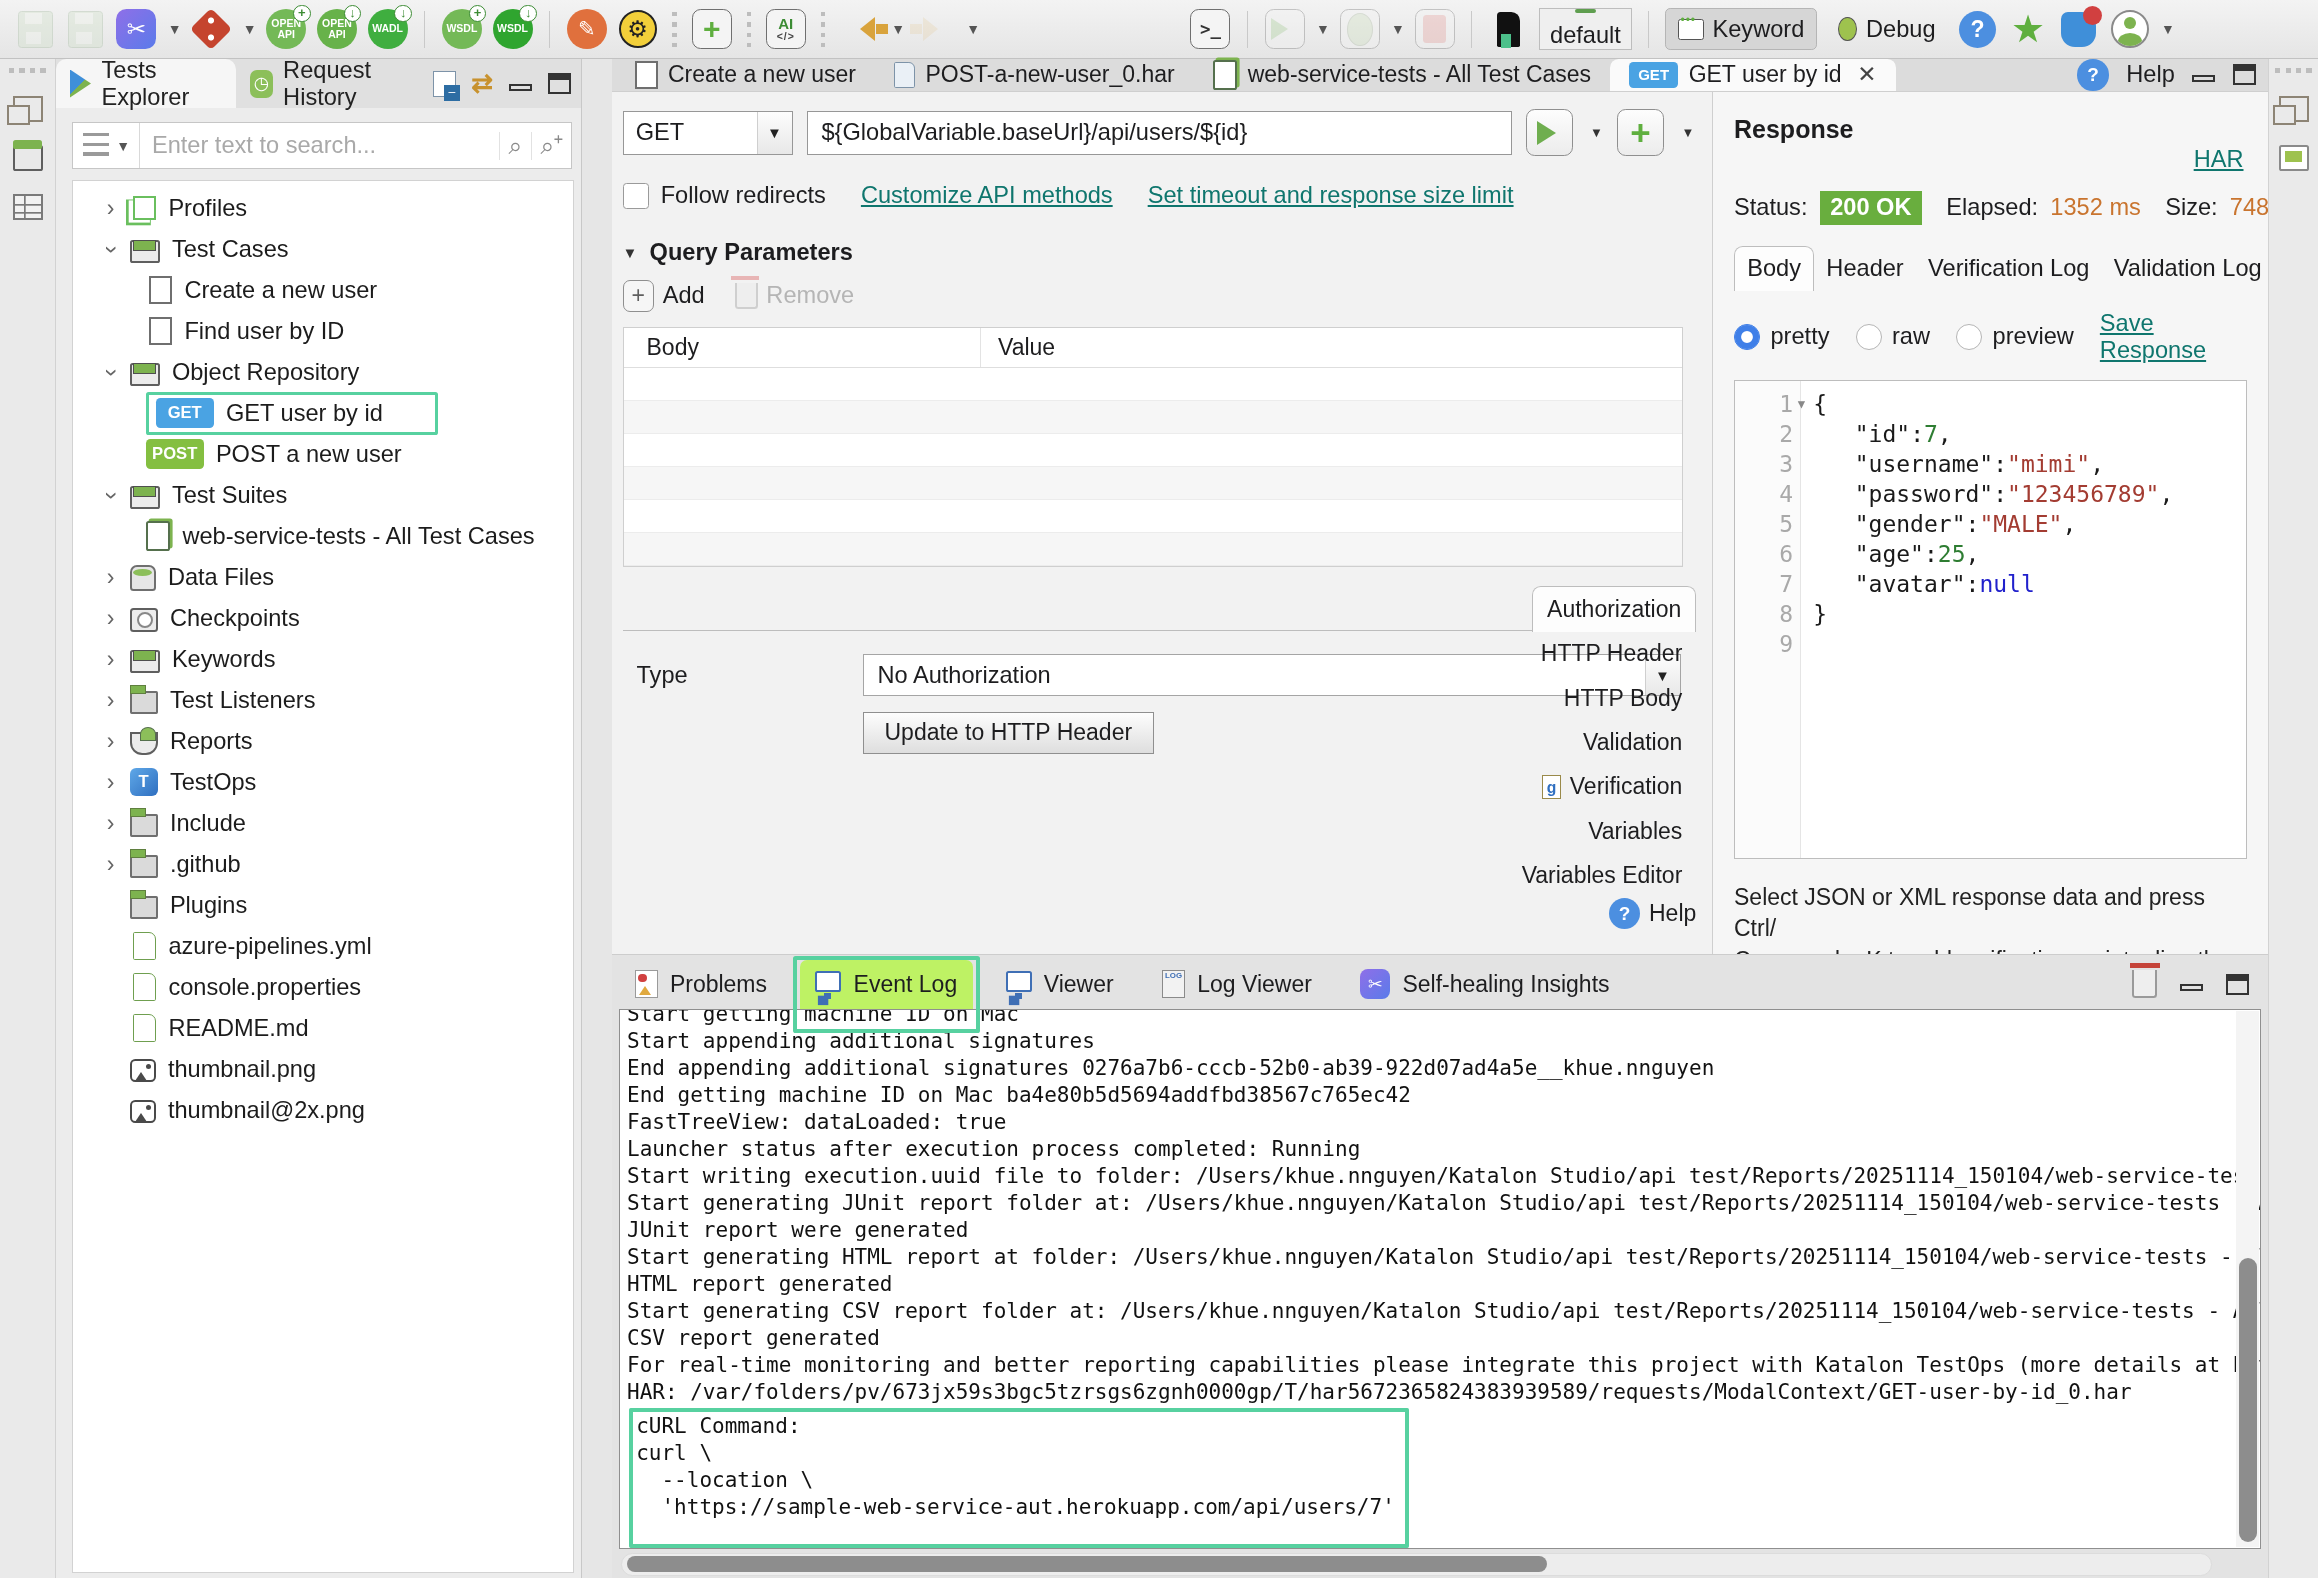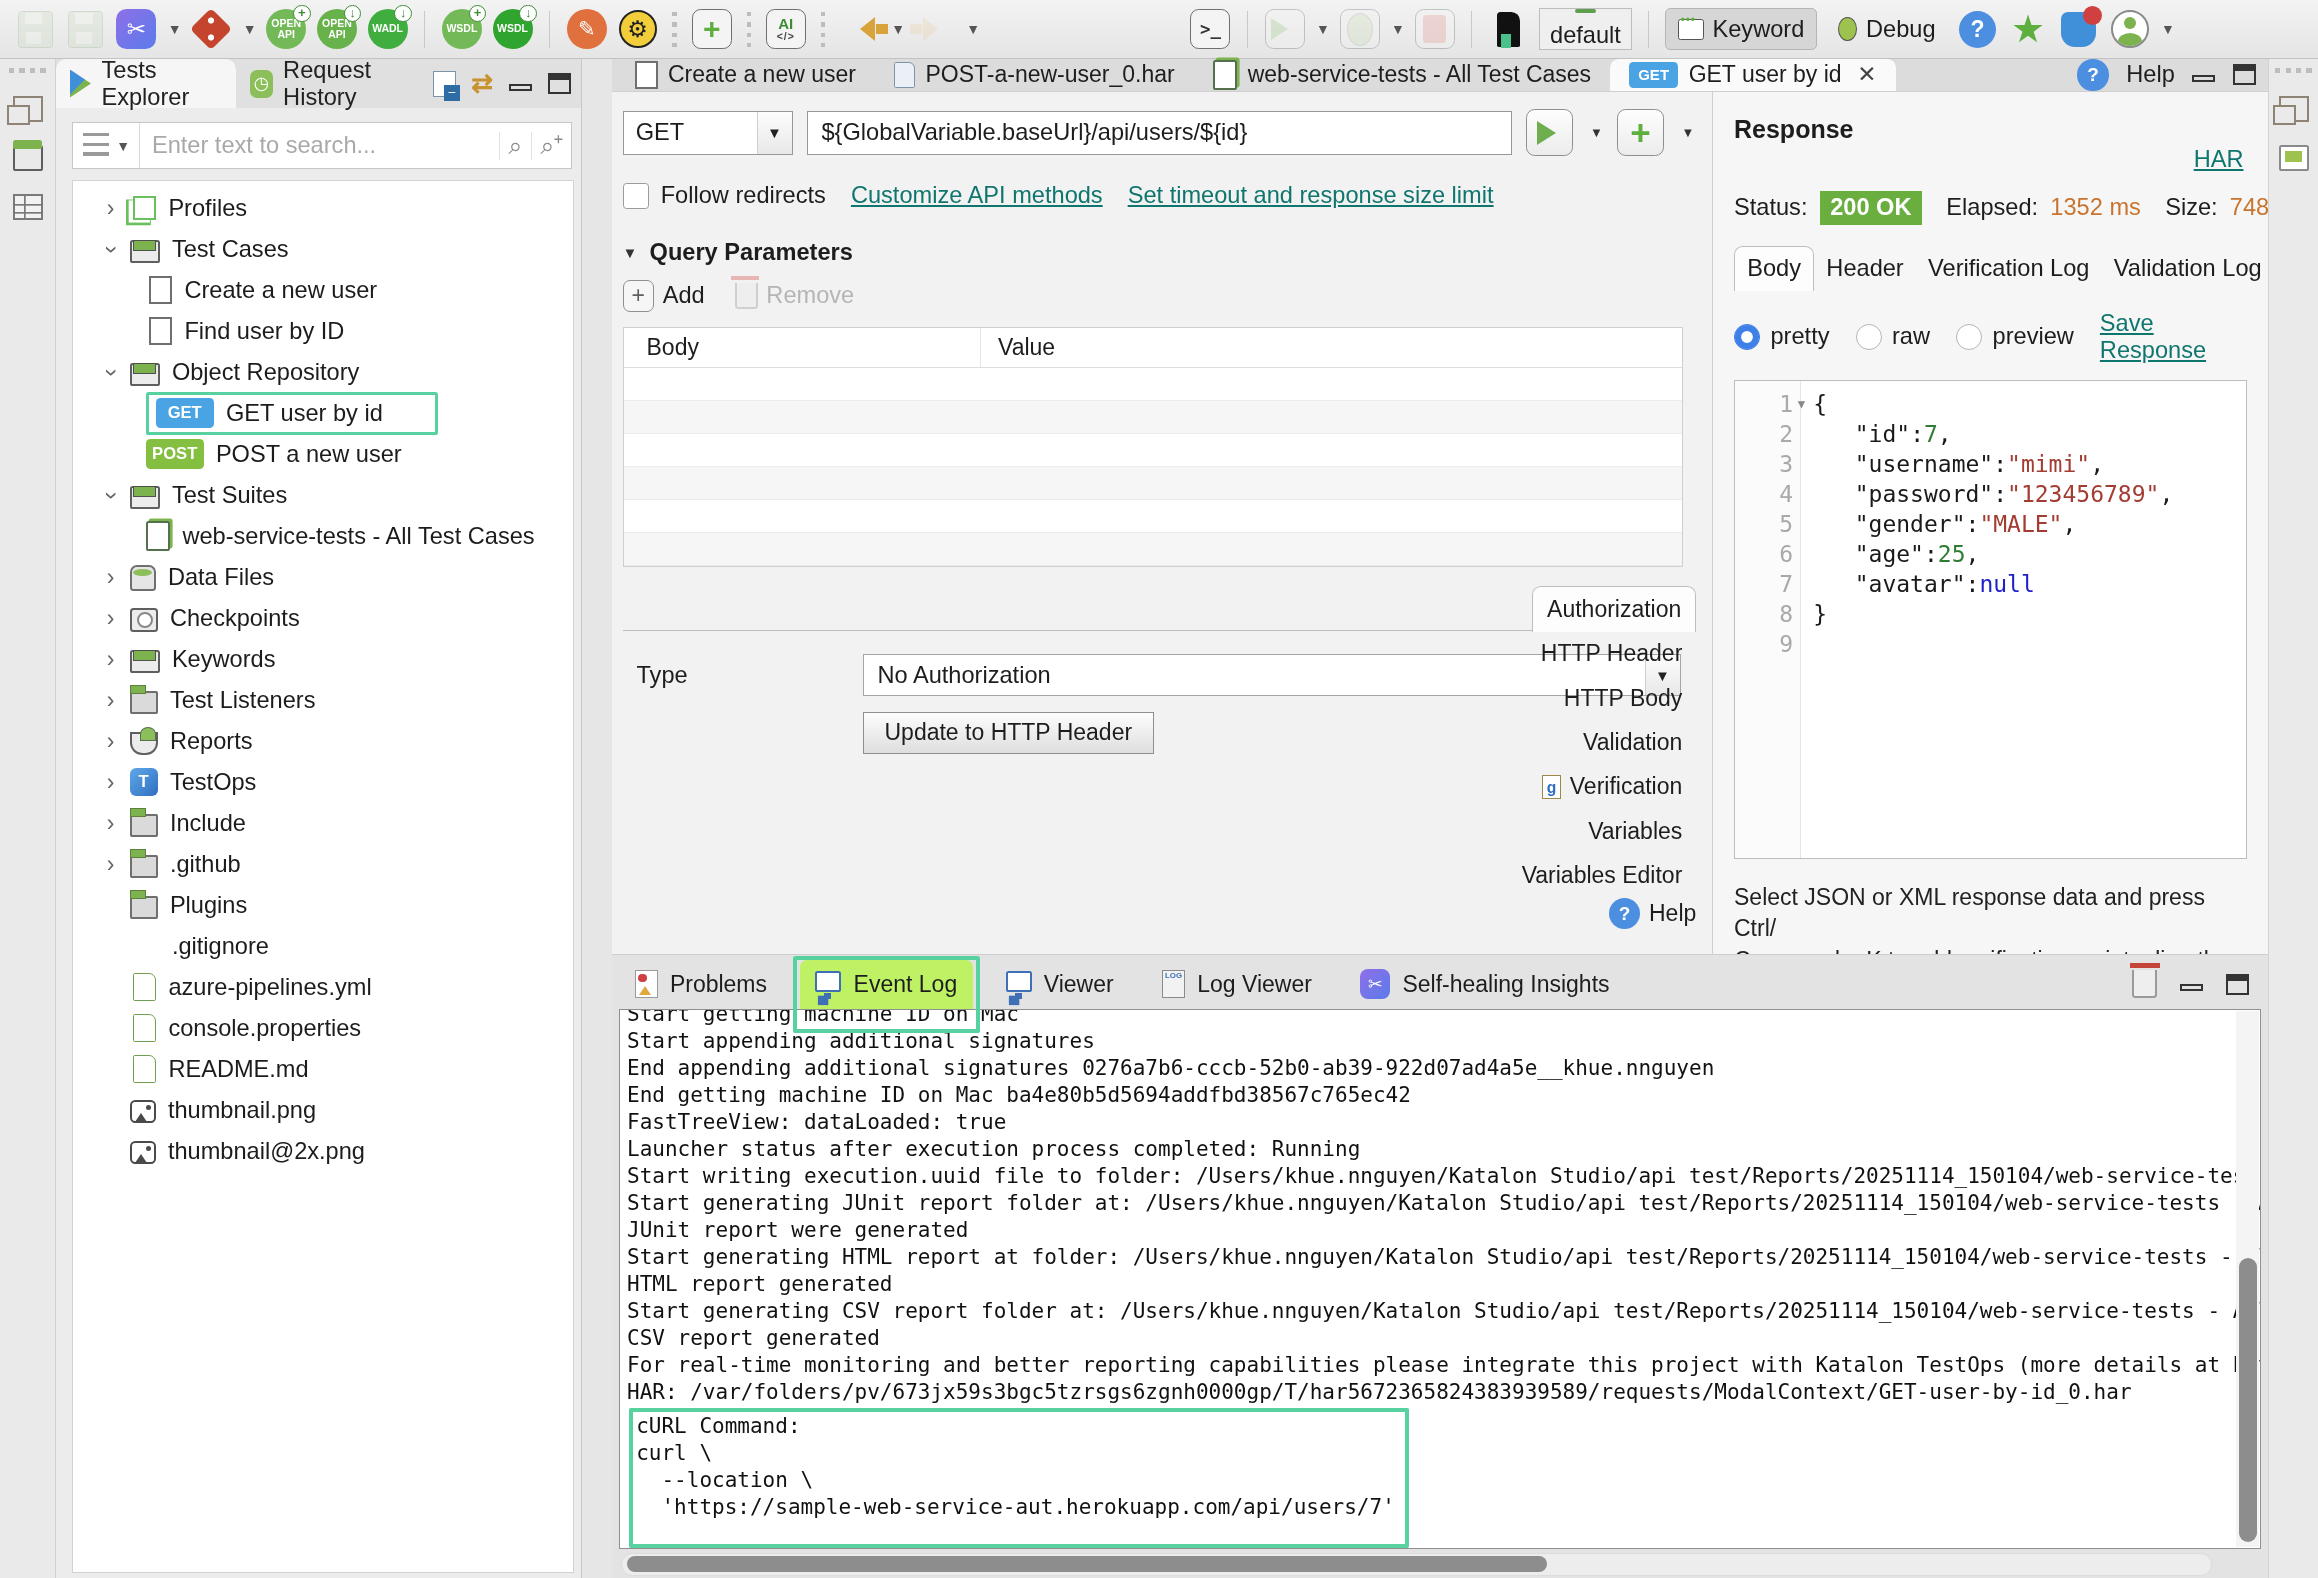--- a/index.html
+++ b/index.html
@@ -148,21 +148,21 @@
   .req-pane { width:1101px; background:#f2f2f2; border-right:0.9px solid #cfcfcf; padding:17.5px 15.7px 0 10.5px; }
   .row1 { display:flex; align-items:center; gap:14px; }
   .method-dd { width:170px; height:44px; border:0.9px solid #979797; background:#fff; display:flex; align-items:center; font-size:23.6px; }
   .method-dd .mval { flex:1; padding-left:12.2px; }
   .dd-caretbox { width:35px; height:100%; border-left:0.9px solid #cfcfcf; background:linear-gradient(#fdfdfd,#e8e8e8); display:flex; align-items:center; justify-content:center; font-size:15px; color:#222; }
   .urlbox { width:705px; height:44px; border:0.9px solid #979797; background:#fff; font-size:23.6px; display:flex; align-items:center; padding:0 14px; white-space:nowrap; overflow:hidden; }
   .minibtn { width:47px; height:47px; border:1.7px solid #8f8f8f; border-radius:8.7px; background:linear-gradient(#fdfdfd,#ececec); display:flex; align-items:center; justify-content:center; }
   .minibtn .tri { width:0; height:0; border:12.2px solid transparent; border-left:19px solid #6fae4f; margin-left:7px; }
   .minibtn .pl { color:#5faf3f; font-size:35px; font-weight:bold; line-height:1; }
   .sm-caret { font-size:13px; color:#333; margin-left:3.5px; }
-  .row2 { display:flex; align-items:center; gap:25px; margin-top:26px; font-size:23.6px; }
+  .row2 { display:flex; align-items:center; gap:35px; margin-top:26px; font-size:23.6px; }
   .cb { width:26px; height:26px; border:1.7px solid #9a9a9a; border-radius:3.5px; background:#fff; margin-right:12.2px; flex:none; }
   .linky { color:#0f766e; text-decoration:underline; }
   .qp-head { display:flex; align-items:center; gap:12.2px; margin-top:30px; font-size:23.6px; font-weight:bold; }
   .qp-head .dis { font-size:15px; color:#333; font-weight:normal; }
   .qp-actions { display:flex; align-items:center; gap:30px; margin-top:14px; font-size:23.6px; }
   .plus-frame { width:31.5px; height:31.5px; border:1.7px solid #8f8f8f; border-radius:7px; background:#f6f6f6; color:#5f5f5f; font-size:23px; display:flex; align-items:center; justify-content:center; margin-right:8.7px; }
   .qp-remove { color:#b5b5b5; display:flex; align-items:center; }
   .trash-ico { width:23px; height:26px; border:2.6px solid #cfcfcf; border-top:none; border-radius:0 0 3.5px 3.5px; position:relative; margin-right:8.7px; background:#eee; }
   .trash-ico::before { content:''; position:absolute; left:-5.2px; top:-7px; width:28px; height:4.4px; background:#e8b5b5; }
   .qp-table { margin-top:15.7px; width:1060px; border:0.9px solid #cfcfcf; background:#fff; }
@@ -467,25 +467,20 @@
           <span class="ticon folder-icon"></span>
           <span class="tlabel">.github</span>
         </div>
         <div class="trow lvl0">
           <span class="chev"></span>
           <span class="ticon folder-icon"></span>
           <span class="tlabel">Plugins</span>
         </div>
         <div class="trow lvl0">
           <span class="chev"></span>
-          <span class="ticon git-file-icon"></span>
-          <span class="tlabel">.gitignore</span>
-        </div>
-        <div class="trow lvl0">
-          <span class="chev"></span>
           <span class="ticon text-file-icon"></span>
           <span class="tlabel">azure-pipelines.yml</span>
         </div>
         <div class="trow lvl0">
           <span class="chev"></span>
           <span class="ticon text-file-icon"></span>
           <span class="tlabel">console.properties</span>
         </div>
         <div class="trow lvl0">
           <span class="chev"></span>

